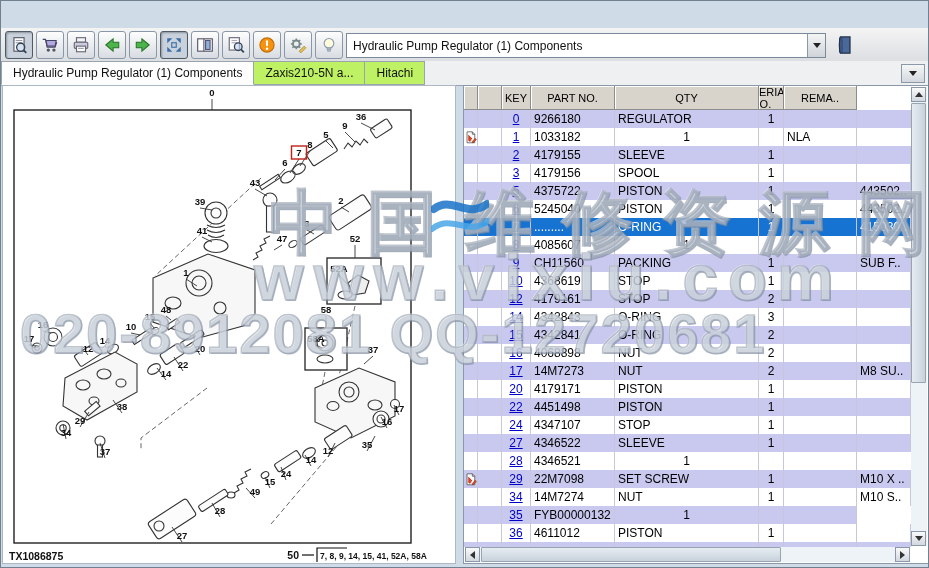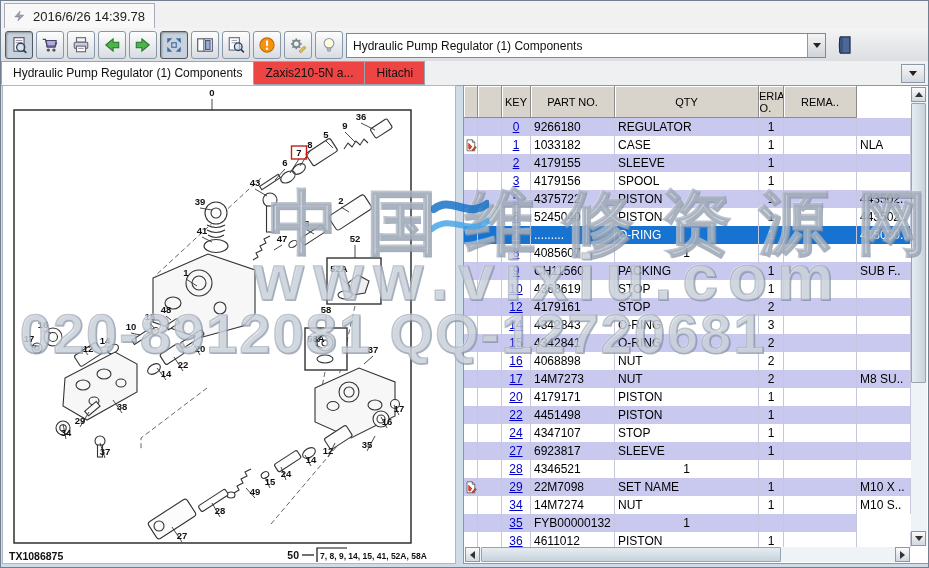--- a/index.html
+++ b/index.html
@@ -25,39 +25,39 @@
          border:1px solid #7a8a9a;display:flex;align-items:center;}
   #combo .cval{flex:1;font-size:12px;padding-left:6px;color:#111;white-space:nowrap;overflow:hidden;}
   .arrow-btn{width:17px;height:100%;background:linear-gradient(#f4f4f4,#cfd4da);
              border-left:1px solid #8a98a8;display:flex;align-items:center;justify-content:center;cursor:pointer;}
   .tri-down{width:0;height:0;border-left:4px solid transparent;border-right:4px solid transparent;border-top:5px solid #222;}
   #book-btn{position:absolute;left:831px;top:2px;width:26px;height:29px;display:flex;align-items:center;justify-content:center;cursor:pointer;}
 
   
   #tab-strip{position:absolute;left:0;top:60px;width:100%;height:24px;background:#eef0f2;
              border-bottom:1px solid #98a4b0;display:flex;}
-  .ptab{height:22px;line-height:22px;padding:0 11px;font-size:12px;color:#111;background:#ef4444;
+  .ptab{height:22px;line-height:22px;padding:0 11px;font-size:12px;color:#111;background:#bef264;
         border:1px solid #9aa4ae;border-left:none;cursor:pointer;white-space:nowrap;}
   .ptab:first-child{border-left:1px solid #9aa4ae;}
   .ptab.active{background:#fdfdfd;border-bottom:1px solid #fdfdfd;}
   #tab-dd{position:absolute;right:3px;top:3px;width:22px;height:17px;background:linear-gradient(#f6f6f6,#d4d8de);
           border:1px solid #8a98a8;display:flex;align-items:center;justify-content:center;cursor:pointer;}
 
   
   #main{position:absolute;left:0;top:84px;width:929px;height:484px;}
   #diagram-panel{position:absolute;left:1px;top:0;width:454px;height:479px;background:#fff;
                  border:1px solid #aeb8c4;box-sizing:border-box;}
   #dlabel-layer text{font-family:"Liberation Sans",sans-serif;font-size:9.5px;font-weight:bold;fill:#111;}
 
   
   #table-panel{position:absolute;left:462px;top:0;width:466px;height:479px;background:#fff;
                border:1px solid #8a98a8;box-sizing:border-box;}
   #tbl{position:absolute;left:0;top:0;right:17px;bottom:16px;overflow:hidden;}
   .trow{display:grid;grid-template-columns:14px 24px 29px 84px 144px 25px 73px 1fr;height:18px;}
-  .trow.thead{height:32px;}
+  .trow.thead{height:24px;}
   .th{background:#d8d4cc;border-right:1px solid #8c8c8c;border-bottom:1px solid #8c8c8c;
       box-shadow:inset 1px 1px 0 #fff;font-size:11px;color:#000;display:flex;align-items:center;justify-content:center;overflow:hidden;}
   .td{font-size:12px;color:#000;display:flex;align-items:center;padding:0 3px;overflow:hidden;white-space:nowrap;
       border-right:1px solid #c6c6dc;}
   .td.center{justify-content:center;padding:0;}
   .trow.stripe .td{background:#c9c9ef;}
   .trow.plain .td{background:#fff;}
   .trow.sel .td{background:#1673d2;color:#fff;}
   .key-link{color:#0000c8;text-decoration:underline;cursor:pointer;}
   .trow.sel .key-link{color:#fff;}
@@ -82,30 +82,20 @@
   .watermark{position:absolute;pointer-events:none;font-weight:bold;white-space:nowrap;z-index:50;
              color:rgba(235,240,248,0.38);-webkit-text-stroke:1.6px rgba(130,142,160,0.5);
              text-shadow:1px 1px 0 rgba(120,132,152,.45),-1px -1px 0 rgba(255,255,255,.55);}
   #swoosh{position:absolute;left:430px;top:192px;z-index:51;pointer-events:none;opacity:.85;}
 </style>
 </head>
 <body>
 
 <div id="app">
 
-  <div id="top-bar">
-    <div id="time-tab">
-      <span class="tb-ico" id="time-ico">
-          <svg width="14" height="14" viewBox="0 0 16 16">
-            <path d="M1 9 L7 2.5 L5.5 7 L11 7 L4.5 13.5 L6 9 Z" fill="#9aa6b2" stroke="#667" stroke-width="0.6"></path>
-          </svg>
-        </span>
-      <span class="ttxt">2016/6/26 14:39.78</span>
-    </div>
-  </div>
 
   <div id="toolbar">
     <div id="toolbar-buttons">
         <div class="tb-btn pressed">
           <span class="tb-ico">
             <svg width="18" height="18" viewBox="0 0 16 16">
               <rect x="3.5" y="1.5" width="9" height="12" fill="#fff" stroke="#556"></rect>
               <line x1="5" y1="4" x2="11" y2="4" stroke="#99a"></line>
               <line x1="5" y1="6" x2="11" y2="6" stroke="#99a"></line>
               <circle cx="9.5" cy="10" r="3.6" fill="rgba(180,200,230,.5)" stroke="#345" stroke-width="1.2"></circle>
@@ -456,21 +446,20 @@
                     <path d="M4 5.5 L8.5 10 M4 8 L7.5 11.5 M4 10.5 L6.5 12.8" stroke="#cc2a10" stroke-width="1.5"></path>
                     <path d="M8.5 13.5 L12.5 9 L14 10.5 L9.8 14.8 Z" fill="#d84a20" stroke="#882200" stroke-width="0.6"></path>
                   </svg>
                 </span>
               </div>
               <div class="td"></div>
               <div class="td center">
                 <span class="key-link">1</span>
               </div>
               <div class="td">1033182</div>
-              <div class="td">CASE</div>
               <div class="td center">1</div>
               <div class="td"></div>
               <div class="td">NLA</div>
             </div>
             <div class="trow stripe">
               <div class="td center"></div>
               <div class="td"></div>
               <div class="td center">
                 <span class="key-link">2</span>
               </div>
@@ -658,21 +647,21 @@
               <div class="td center">1</div>
               <div class="td"></div>
               <div class="td"></div>
             </div>
             <div class="trow stripe">
               <div class="td center"></div>
               <div class="td"></div>
               <div class="td center">
                 <span class="key-link">27</span>
               </div>
-              <div class="td">6923817</div>
+              <div class="td">4346522</div>
               <div class="td">SLEEVE</div>
               <div class="td center">1</div>
               <div class="td"></div>
               <div class="td"></div>
             </div>
             <div class="trow plain">
               <div class="td center"></div>
               <div class="td"></div>
               <div class="td center">
                 <span class="key-link">28</span>
@@ -691,21 +680,21 @@
                     <path d="M4 5.5 L8.5 10 M4 8 L7.5 11.5 M4 10.5 L6.5 12.8" stroke="#cc2a10" stroke-width="1.5"></path>
                     <path d="M8.5 13.5 L12.5 9 L14 10.5 L9.8 14.8 Z" fill="#d84a20" stroke="#882200" stroke-width="0.6"></path>
                   </svg>
                 </span>
               </div>
               <div class="td"></div>
               <div class="td center">
                 <span class="key-link">29</span>
               </div>
               <div class="td">22M7098</div>
-              <div class="td">SET NAME</div>
+              <div class="td">SET SCREW</div>
               <div class="td center">1</div>
               <div class="td"></div>
               <div class="td">M10 X ..</div>
             </div>
             <div class="trow plain">
               <div class="td center"></div>
               <div class="td"></div>
               <div class="td center">
                 <span class="key-link">34</span>
               </div>

